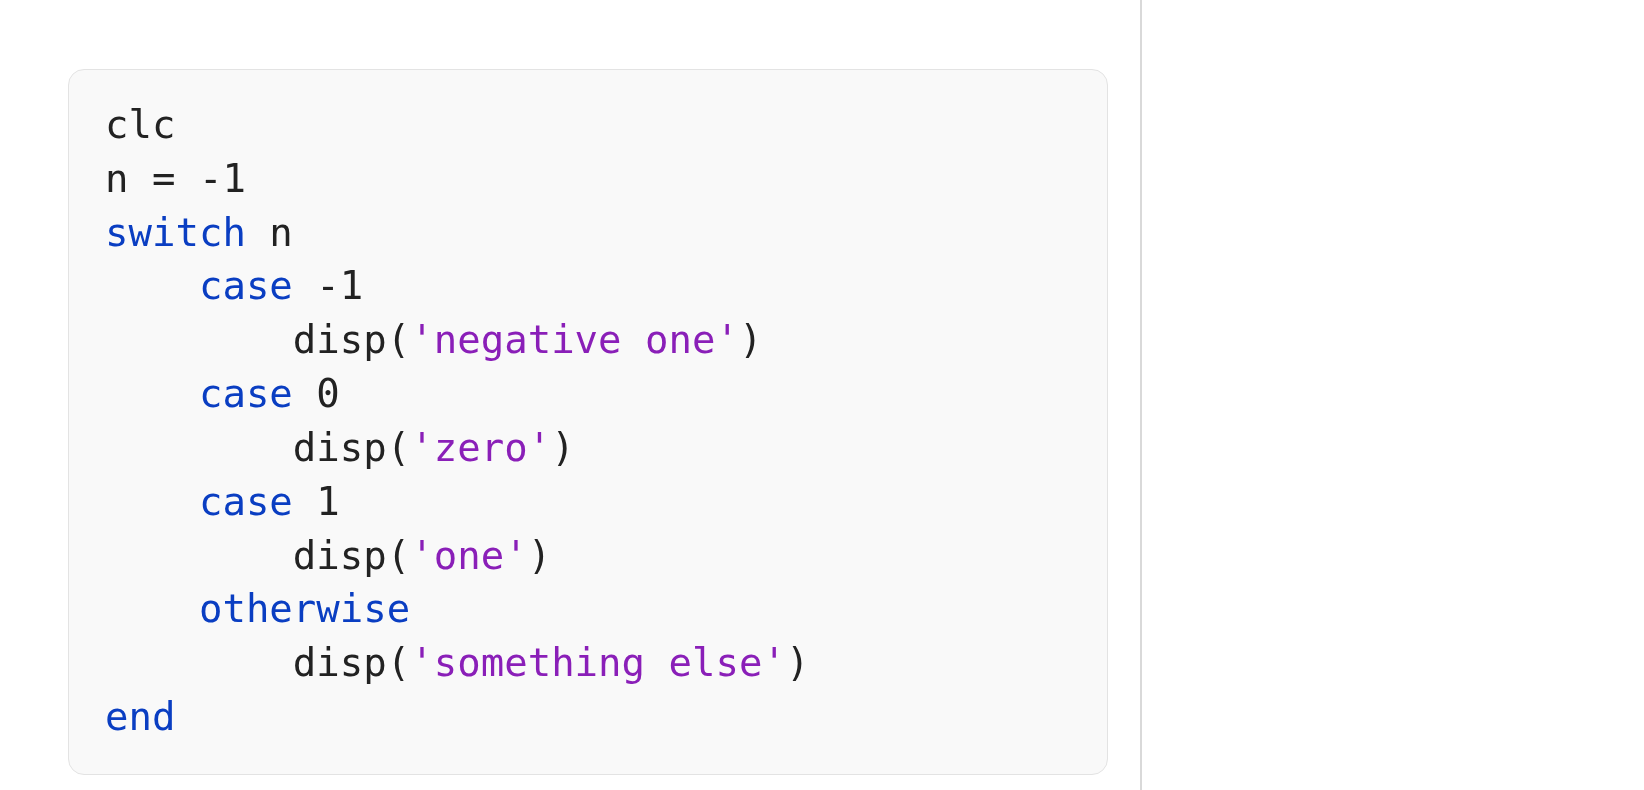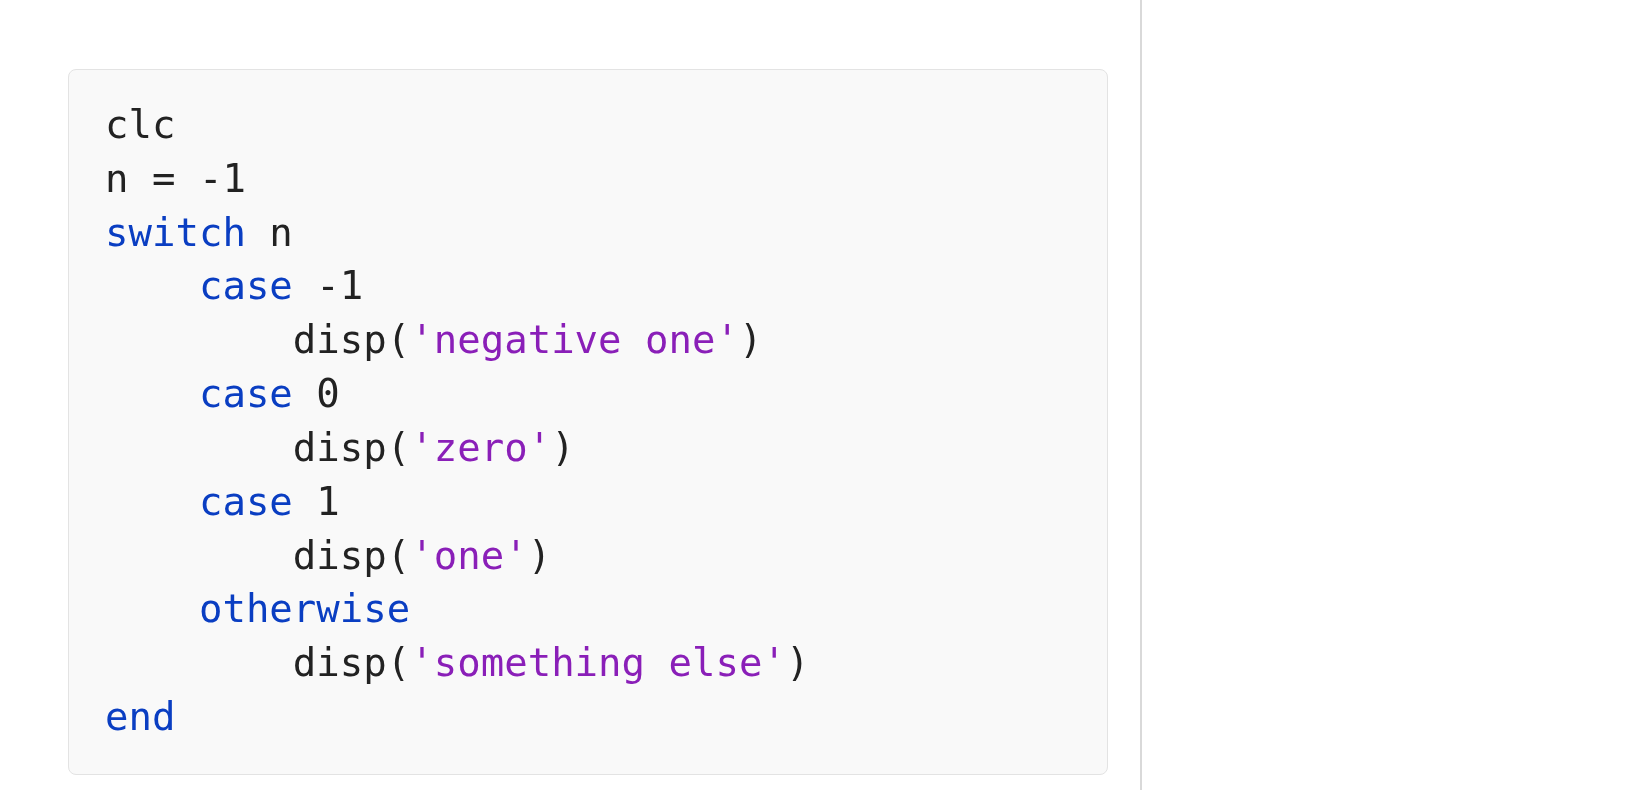--- a/index.html
+++ b/index.html
@@ -25,21 +25,21 @@
     height: 100%;
   }
   .sidebar {
     flex: 1;
     background: #ffffff;
   }
   .code-block {
     width: 1040px;
     background: #f9f9f9;
     border: 1px solid #e3e3e3;
-    border-radius: 8px;
+    border-radius: 16px;
     padding: 28px 36px 30px 36px;
     box-sizing: border-box;
     font-size: 39px;
     line-height: 1.38;
     white-space: pre;
     color: #222222;
   }
   .kw   { color: #0a3ec2; }
   .str  { color: #8a1fb8; }
   .txt  { color: #222222; }

